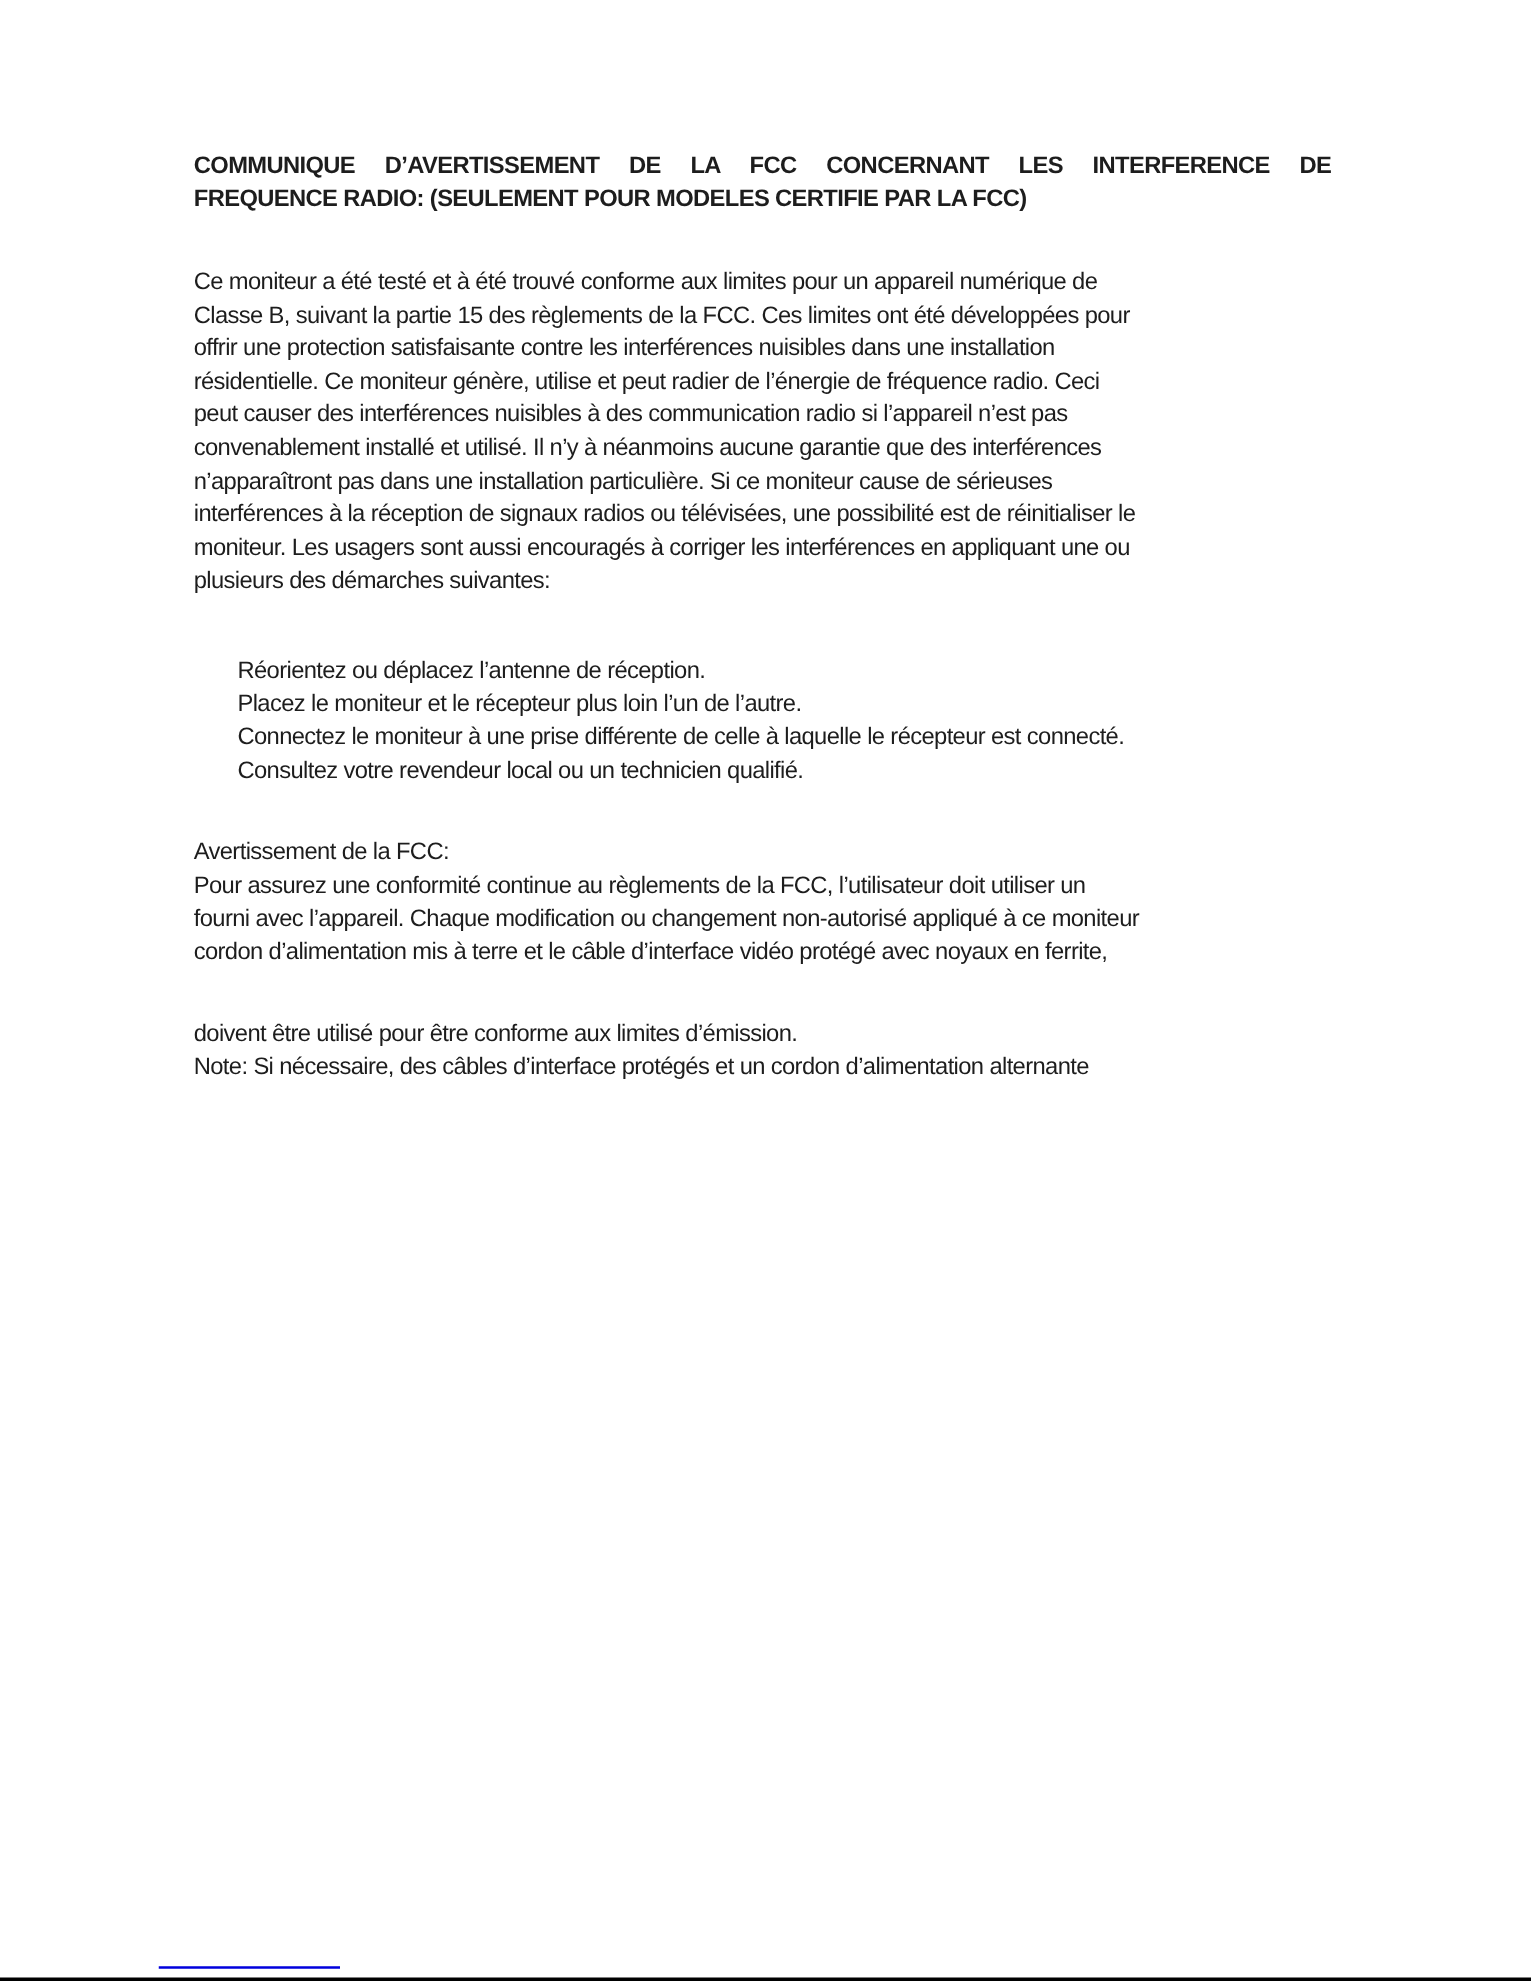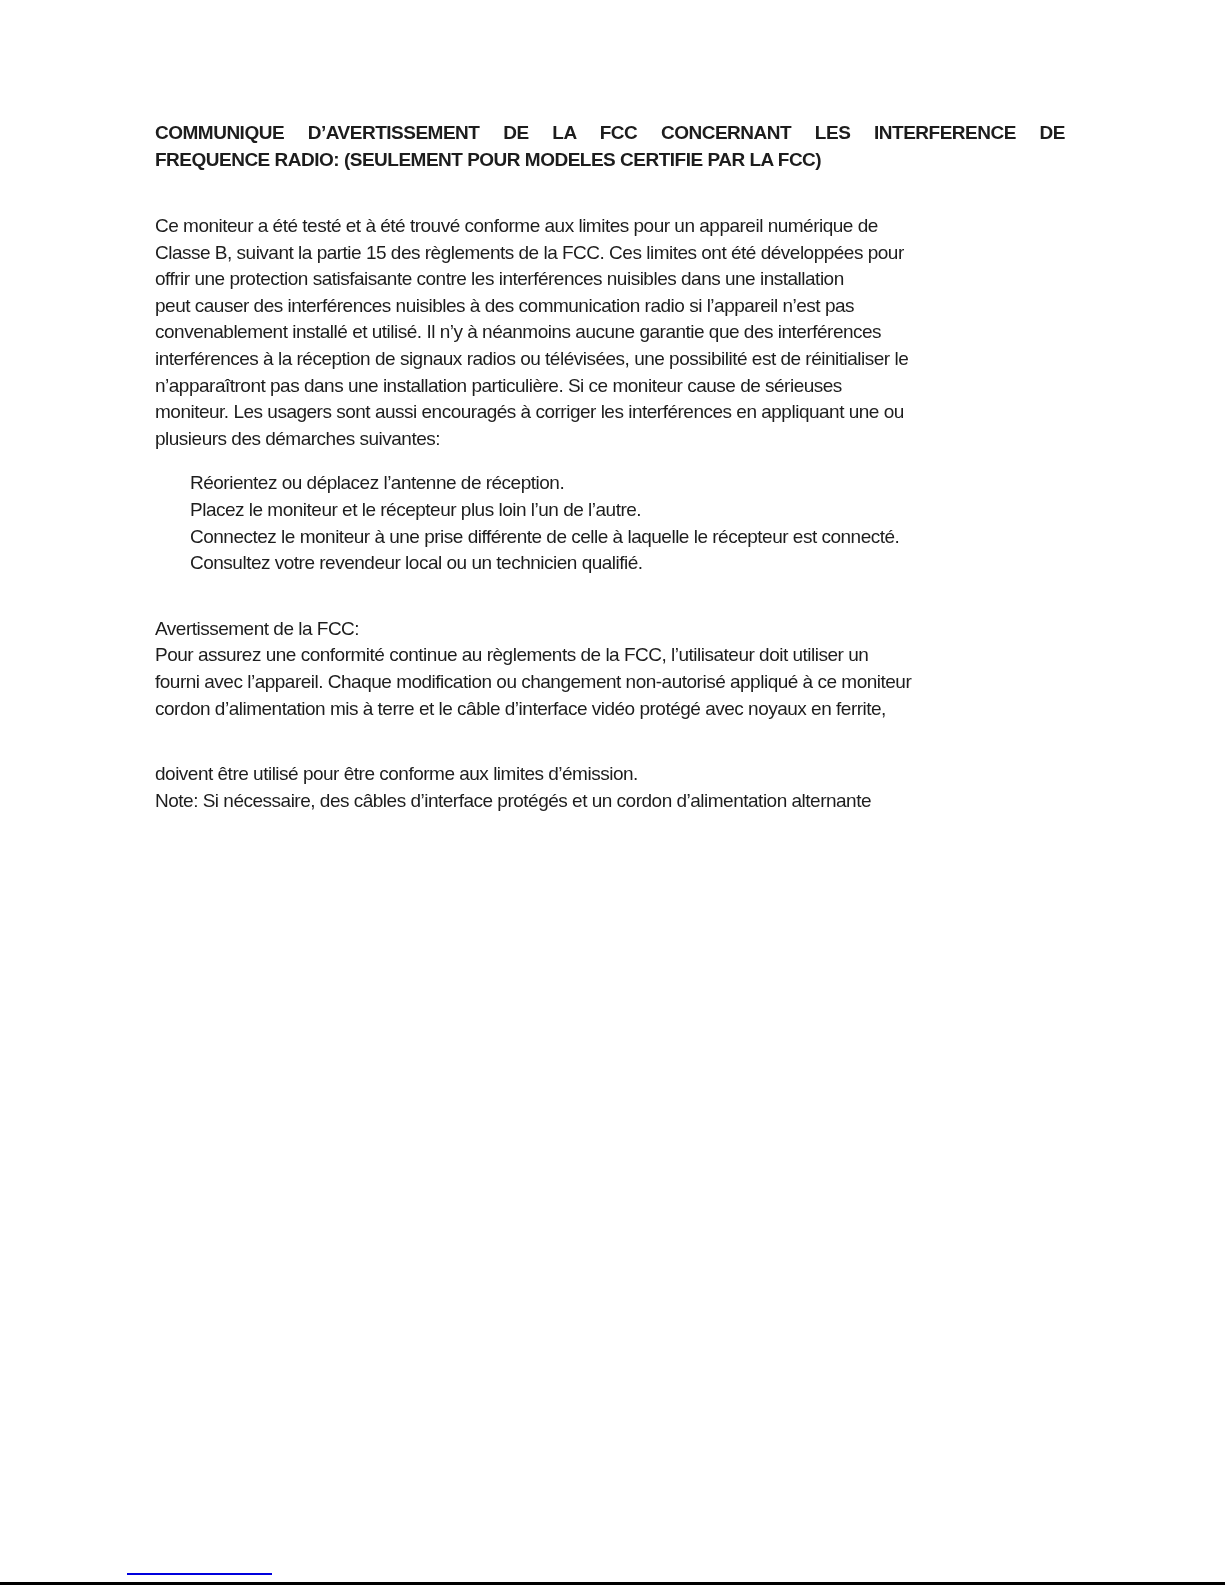--- a/index.html
+++ b/index.html
@@ -36,21 +36,21 @@
   }
   .justify-last {
     white-space: normal;
     text-align: justify;
     text-align-last: justify;
   }
   .block {
     margin-top: 39px;
   }
   .list {
-    margin-top: 18px;
+    margin-top: 45px;
     padding-left: 35px;
   }
   .bold {
     font-weight: normal;
   }
   .footer-link {
     position: absolute;
     left: 127px;
     top: 1573px;
     width: 145px;
@@ -75,24 +75,25 @@
 
     <div>
       <div class="h-line justify-last">COMMUNIQUE D’AVERTISSEMENT DE LA FCC CONCERNANT LES INTERFERENCE DE</div>
       <div class="h-line">FREQUENCE RADIO: (SEULEMENT POUR MODELES CERTIFIE PAR LA FCC)</div>
     </div>
 
     <div class="block">
       <div class="line">Ce moniteur a été testé et à été trouvé conforme aux limites pour un appareil numérique de</div>
       <div class="line">Classe B, suivant la partie 15 des règlements de la FCC. Ces limites ont été développées pour</div>
       <div class="line">offrir une protection satisfaisante contre les interférences nuisibles dans une installation</div>
+      <div class="line">résidentielle. Ce moniteur génère, utilise et peut radier de l’énergie de fréquence radio. Ceci</div>
       <div class="line">peut causer des interférences nuisibles à des communication radio si l’appareil n’est pas</div>
       <div class="line">convenablement installé et utilisé. Il n’y à néanmoins aucune garantie que des interférences</div>
+      <div class="line">n’apparaîtront pas dans une installation particulière. Si ce moniteur cause de sérieuses</div>
       <div class="line">interférences à la réception de signaux radios ou télévisées, une possibilité est de réinitialiser le</div>
-      <div class="line">n’apparaîtront pas dans une installation particulière. Si ce moniteur cause de sérieuses</div>
       <div class="line">moniteur. Les usagers sont aussi encouragés à corriger les interférences en appliquant une ou</div>
       <div class="line">plusieurs des démarches suivantes:</div>
     </div>
 
     <div class="list">
       <div class="line">Réorientez ou déplacez l’antenne de réception.</div>
       <div class="line">Placez le moniteur et le récepteur plus loin l’un de l’autre.</div>
       <div class="line">Connectez le moniteur à une prise différente de celle à laquelle le récepteur est connecté.</div>
       <div class="line">Consultez votre revendeur local ou un technicien qualifié.</div>
     </div>

